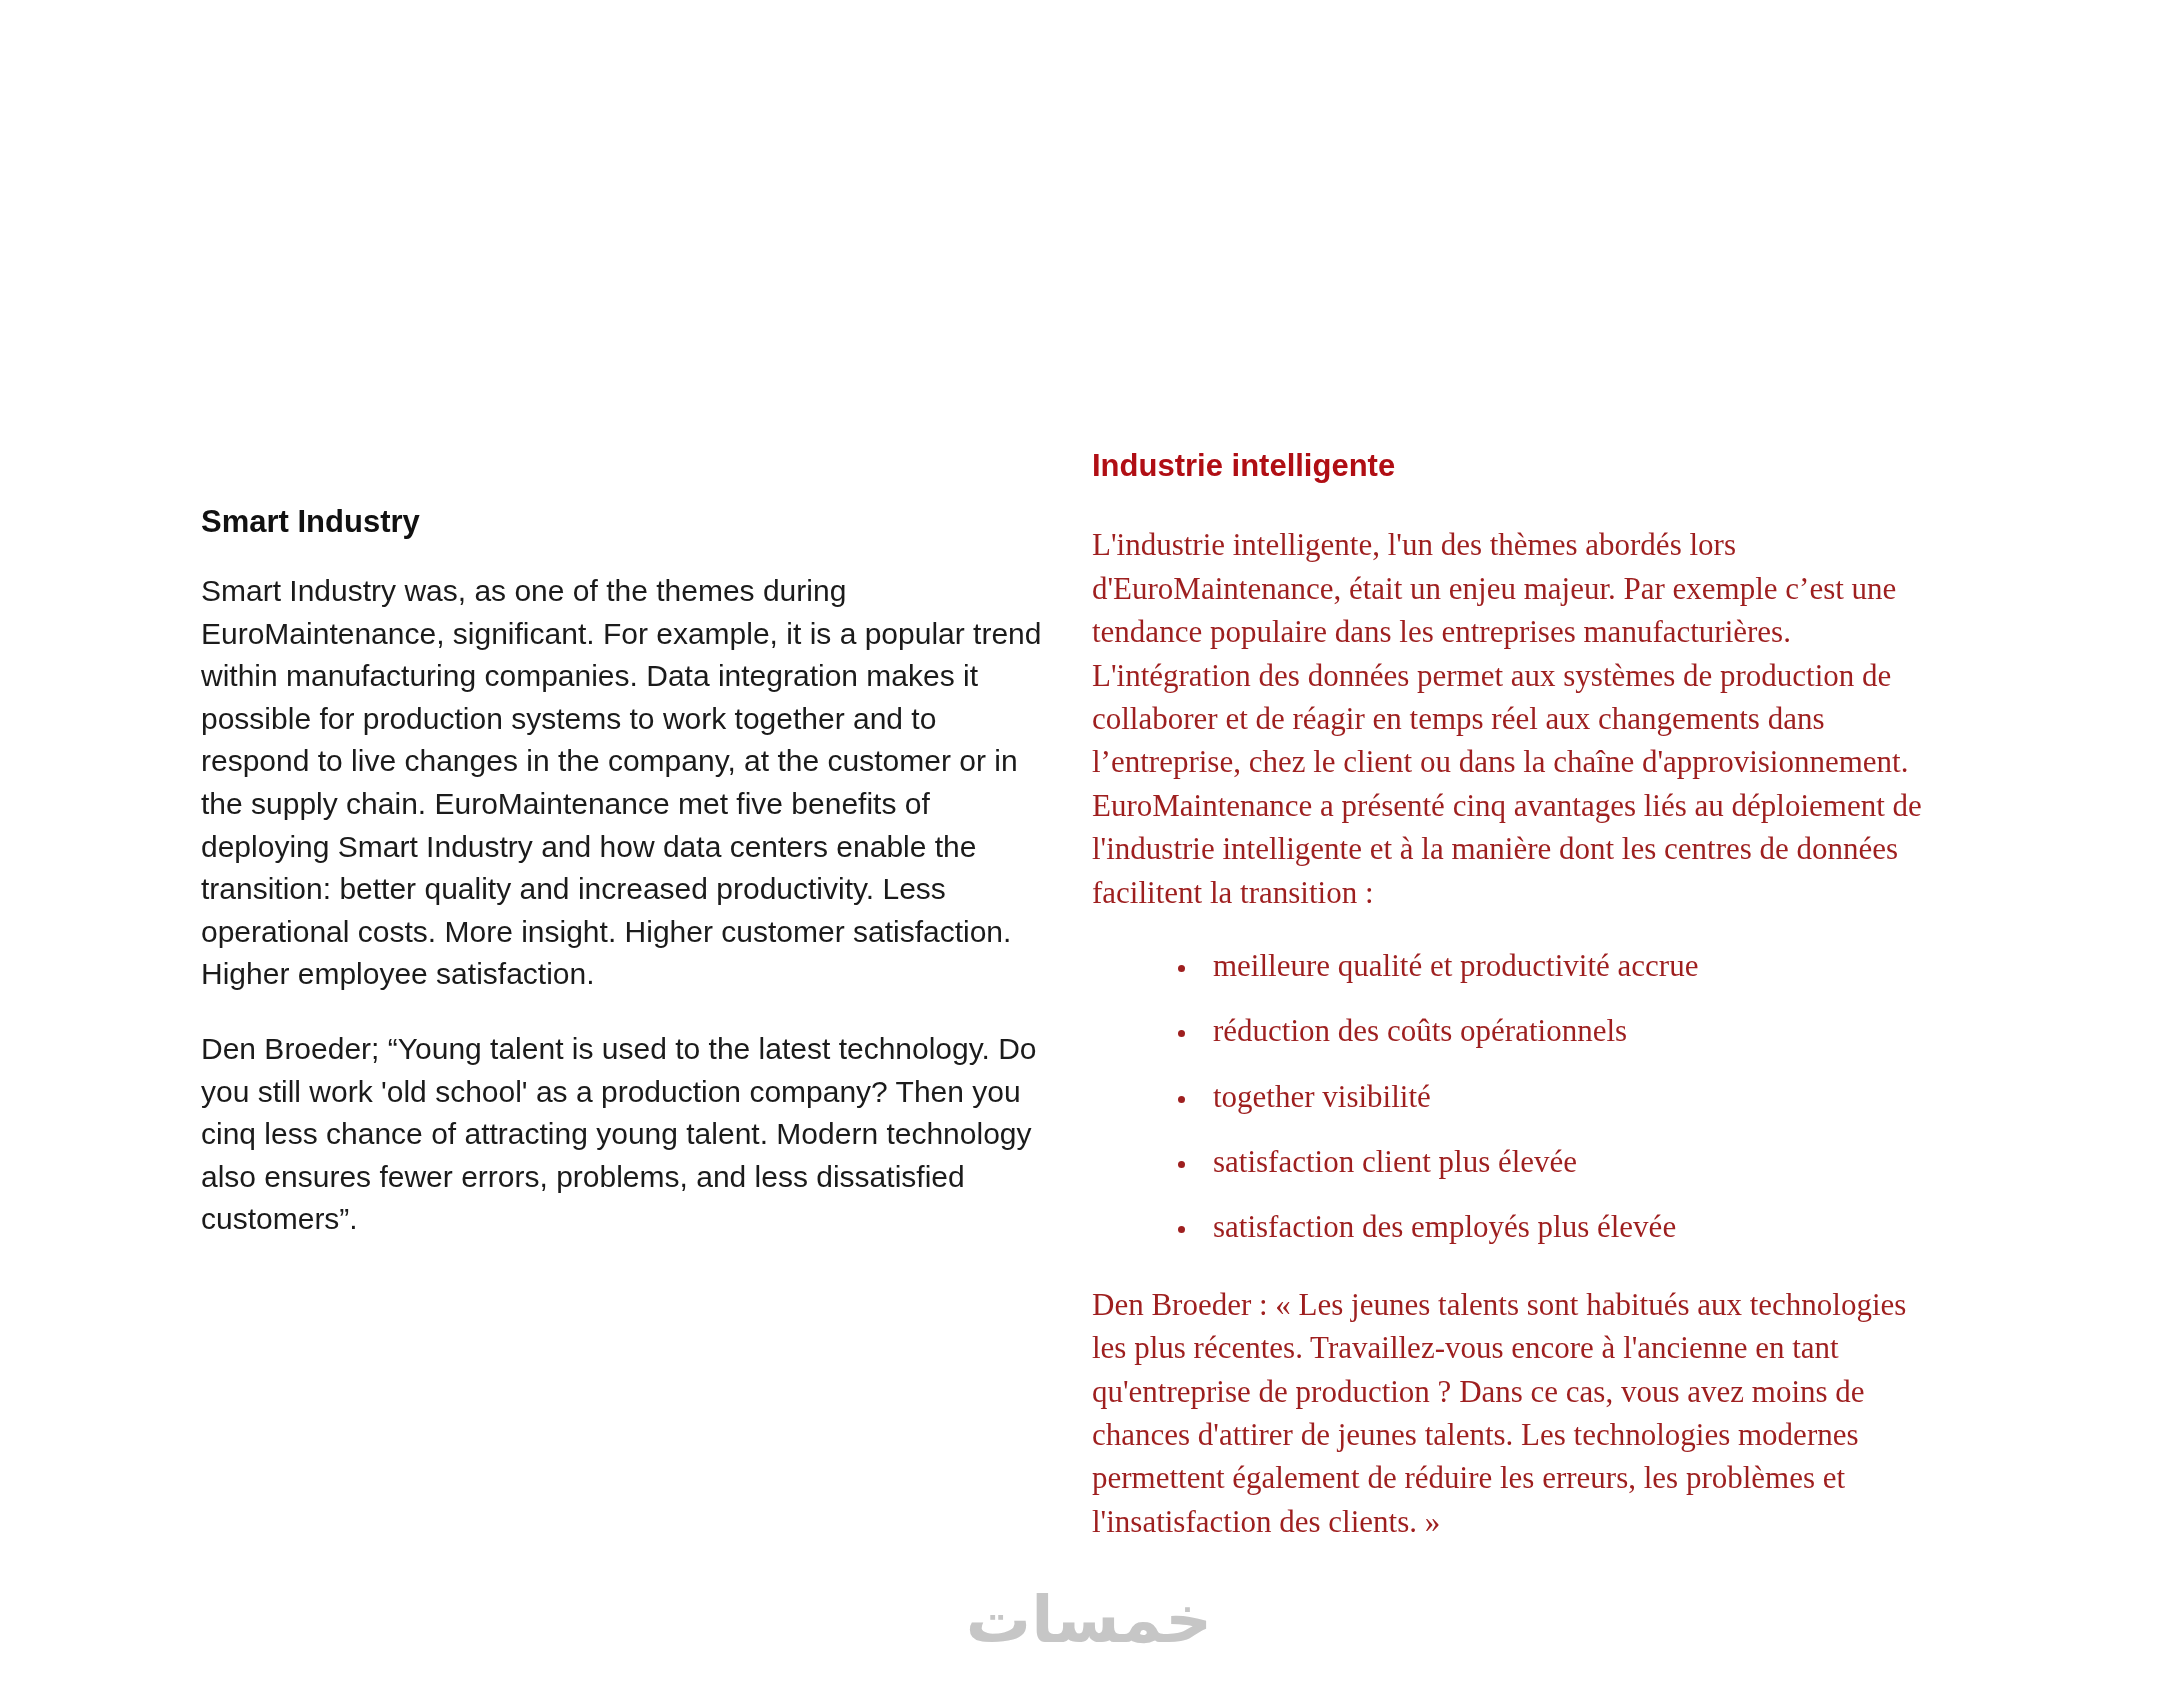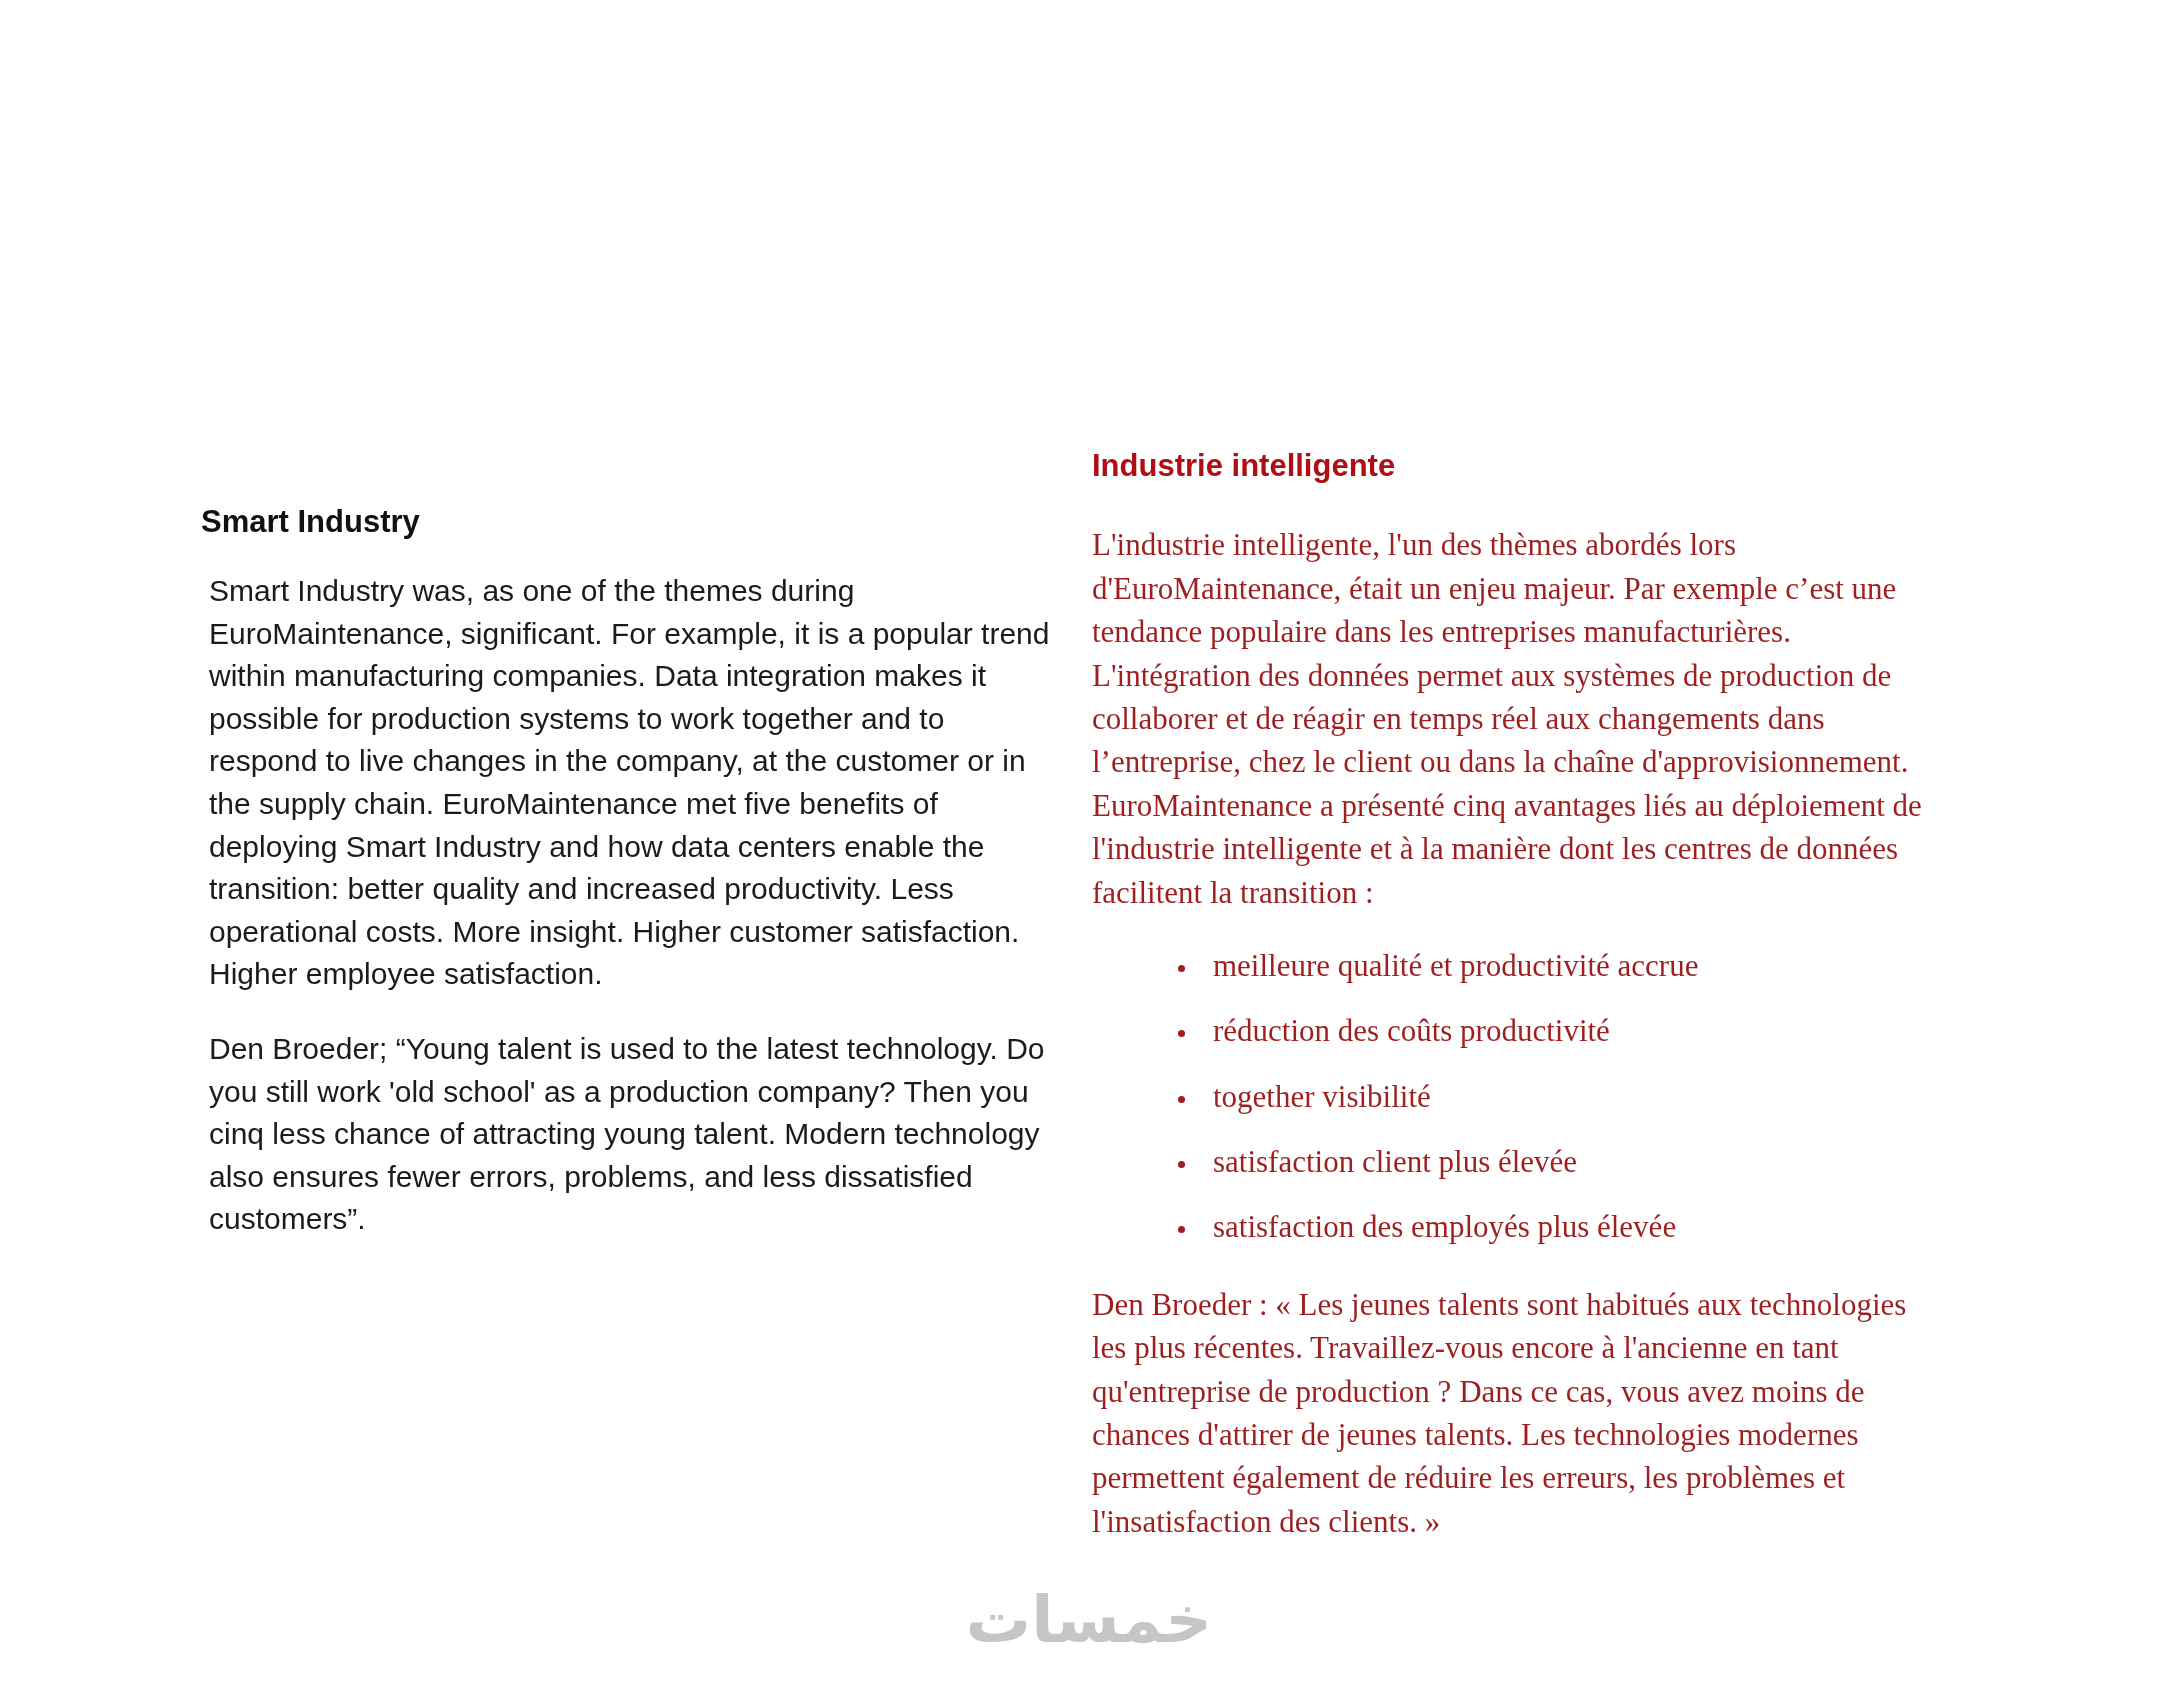--- a/index.html
+++ b/index.html
@@ -32,21 +32,21 @@
     font-size: 30px;
     line-height: 1.42;
   }
   .col-left h2 {
     margin: 0 0 26px 0;
     font-size: 31px;
     font-weight: bold;
     color: #111111;
   }
   .col-left p {
-    margin: 0 0 32px 8px;
+    margin: 0 0 32px 0;
   }
 
   
   .col-right {
     position: absolute;
     left: 1092px;
     top: 444px;
     width: 840px;
     color: #9e1f1f;
     font-family: "Liberation Serif", serif;
@@ -100,21 +100,21 @@
     <h2>Smart Industry</h2>
     <p>Smart Industry was, as one of the themes during EuroMaintenance, significant. For example, it is a popular trend within manufacturing companies. Data integration makes it possible for production systems to work together and to respond to live changes in the company, at the customer or in the supply chain. EuroMaintenance met five benefits of deploying Smart Industry and how data centers enable the transition: better quality and increased productivity. Less operational costs. More insight. Higher customer satisfaction. Higher employee satisfaction.</p>
     <p>Den Broeder; “Young talent is used to the latest technology. Do you still work 'old school' as a production company? Then you cinq less chance of attracting young talent. Modern technology also ensures fewer errors, problems, and less dissatisfied customers”.</p>
   </section>
 
   <section class="col-right">
     <h2>Industrie intelligente</h2>
     <p>L'industrie intelligente, l'un des thèmes abordés lors d'EuroMaintenance, était un enjeu majeur. Par exemple c’est une tendance populaire dans les entreprises manufacturières. L'intégration des données permet aux systèmes de production de collaborer et de réagir en temps réel aux changements dans l’entreprise, chez le client ou dans la chaîne d'approvisionnement. EuroMaintenance a présenté cinq avantages liés au déploiement de l'industrie intelligente et à la manière dont les centres de données facilitent la transition :</p>
     <ul>
       <li>meilleure qualité et productivité accrue</li>
-      <li>réduction des coûts productivité</li>
+      <li>réduction des coûts opérationnels</li>
       <li>together visibilité</li>
       <li>satisfaction client plus élevée</li>
       <li>satisfaction des employés plus élevée</li>
     </ul>
     <p>Den Broeder : « Les jeunes talents sont habitués aux technologies les plus récentes. Travaillez-vous encore à l'ancienne en tant qu'entreprise de production ? Dans ce cas, vous avez moins de chances d'attirer de jeunes talents. Les technologies modernes permettent également de réduire les erreurs, les problèmes et l'insatisfaction des clients. »</p>
   </section>
 
   <div class="watermark">خمسات</div>
 
 </div>

